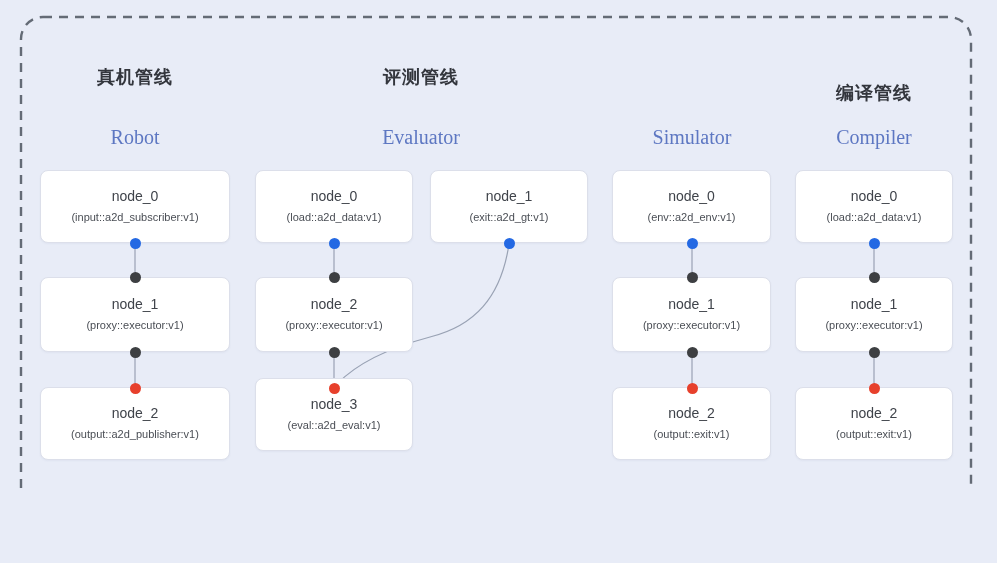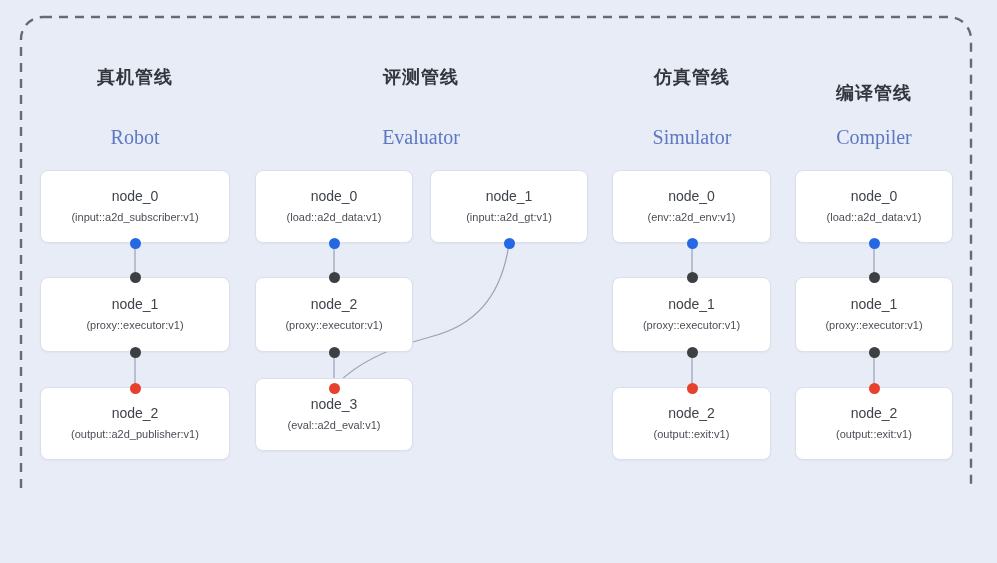--- a/index.html
+++ b/index.html
@@ -75,21 +75,20 @@
     <line x1="874" y1="243" x2="874" y2="277" stroke="#99a2b4" stroke-width="1.2"></line>
     <line x1="874" y1="352" x2="874" y2="388" stroke="#99a2b4" stroke-width="1.2"></line>
   </svg>
 
   <div class="pipeline-title-zh" style="left:25px;top:64px;">真机管线</div>
   <div class="pipeline-title-en" style="left:25px;top:123px;">Robot</div>
 
   <div class="pipeline-title-zh" style="left:311px;top:64px;">评测管线</div>
   <div class="pipeline-title-en" style="left:311px;top:123px;">Evaluator</div>
 
-  <div class="pipeline-title-zh" style="left:582px;top:64px;">仿真管线</div>
   <div class="pipeline-title-en" style="left:582px;top:123px;">Simulator</div>
 
   <div class="pipeline-title-zh" style="left:764px;top:80px;">编译管线</div>
   <div class="pipeline-title-en" style="left:764px;top:123px;text-align:center;">Compiler</div>
 
   <div class="node-box" style="left:40px;top:170px;width:190px;height:73px;">
     <div class="node-name">node_0</div>
     <div class="node-impl">(input::a2d_subscriber:v1)</div>
   </div>
   <div class="node-box" style="left:40px;top:277px;width:190px;height:75px;">
@@ -100,21 +99,21 @@
     <div class="node-name">node_2</div>
     <div class="node-impl">(output::a2d_publisher:v1)</div>
   </div>
 
   <div class="node-box" style="left:255px;top:170px;width:158px;height:73px;">
     <div class="node-name">node_0</div>
     <div class="node-impl">(load::a2d_data:v1)</div>
   </div>
   <div class="node-box" style="left:430px;top:170px;width:158px;height:73px;">
     <div class="node-name">node_1</div>
-    <div class="node-impl">(input::a2d_gt:v1)</div>
+    <div class="node-impl">(exit::a2d_gt:v1)</div>
   </div>
   <div class="node-box" style="left:255px;top:277px;width:158px;height:75px;">
     <div class="node-name">node_2</div>
     <div class="node-impl">(proxy::executor:v1)</div>
   </div>
   <div class="node-box" style="left:255px;top:378px;width:158px;height:73px;">
     <div class="node-name">node_3</div>
     <div class="node-impl">(eval::a2d_eval:v1)</div>
   </div>
 

